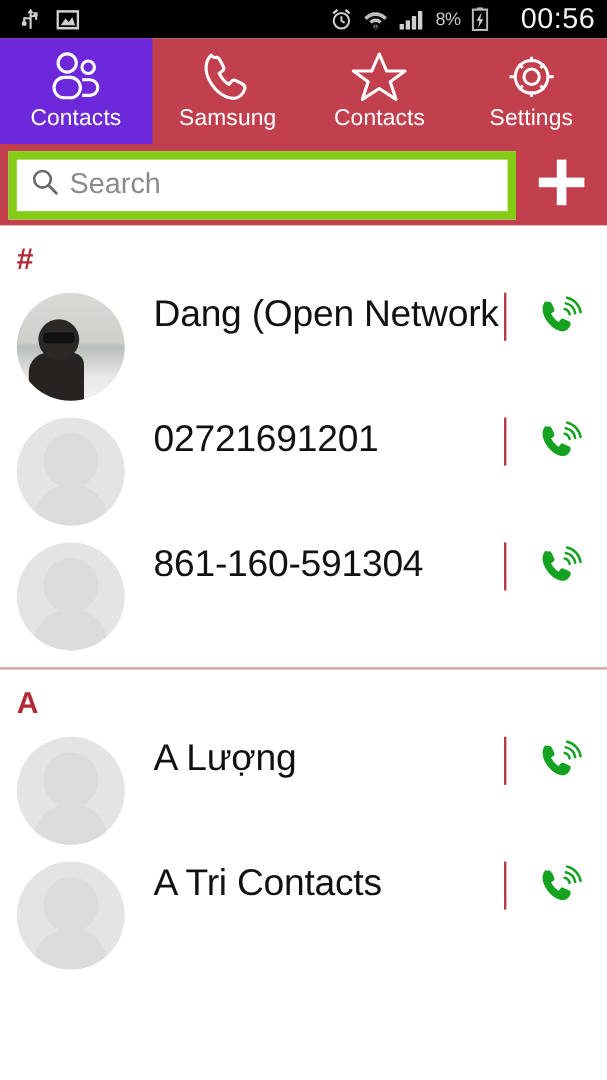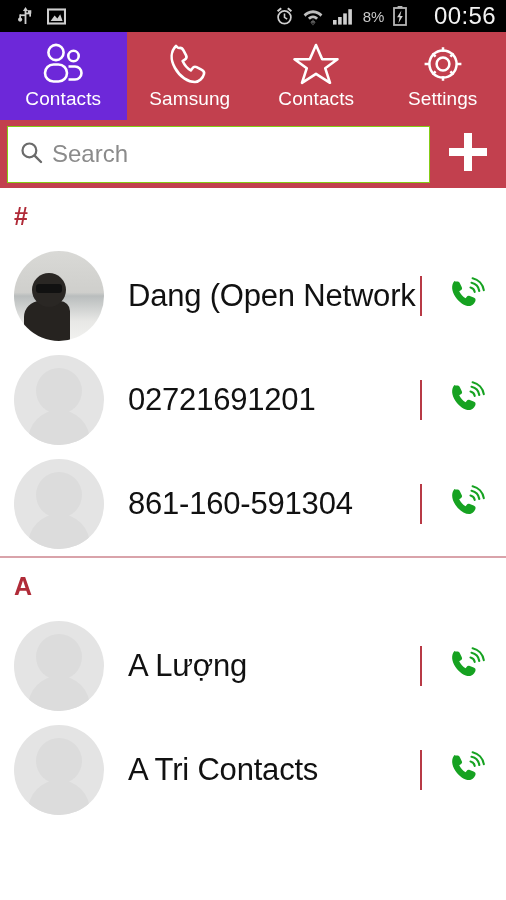--- a/index.html
+++ b/index.html
@@ -60,21 +60,21 @@
     height:68px;
     background:#c2404e;
     display:flex;
     align-items:center;
     padding:0 0 0 7px;
   }
   #search-box {
     flex:1;
     height:57px;
     background:#ffffff;
-    border:1px solid #84cc16;
+    border:7px solid #84cc16;
     display:flex;
     align-items:center;
     padding:0 12px;
   }
   #search-input {
     border:none;
     outline:none;
     flex:1;
     font-family:"Liberation Sans", sans-serif;
     font-size:24px;
@@ -111,21 +111,21 @@
     font-weight:bold;
   }
   .section-divider {
     height:2px;
     background:#d9a3aa;
     margin:0;
   }
   .contact-row {
     height:104px;
     display:flex;
-    align-items:center;
+    align-items:flex-start;
     padding-left:14px;
     cursor:pointer;
   }
   .avatar {
     width:90px; height:90px;
     border-radius:50%;
     flex:0 0 90px;
     overflow:hidden;
     position:relative;
     background:#e4e4e4;

